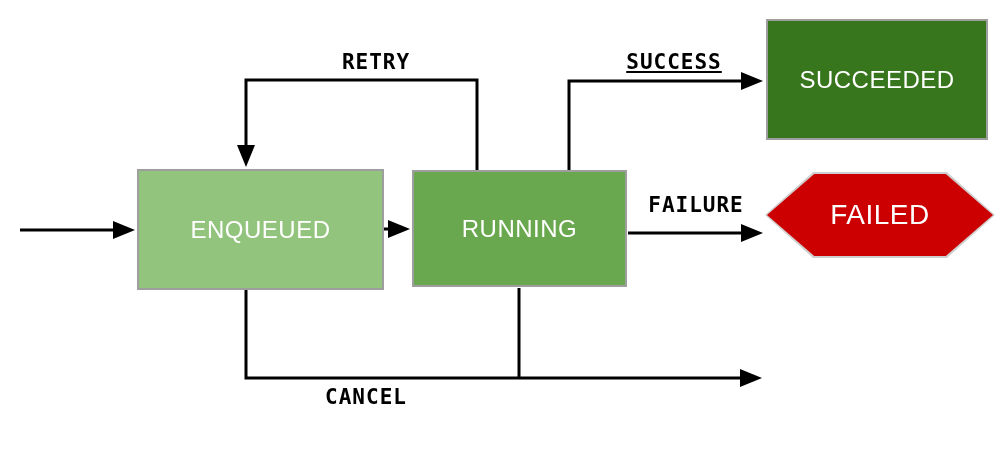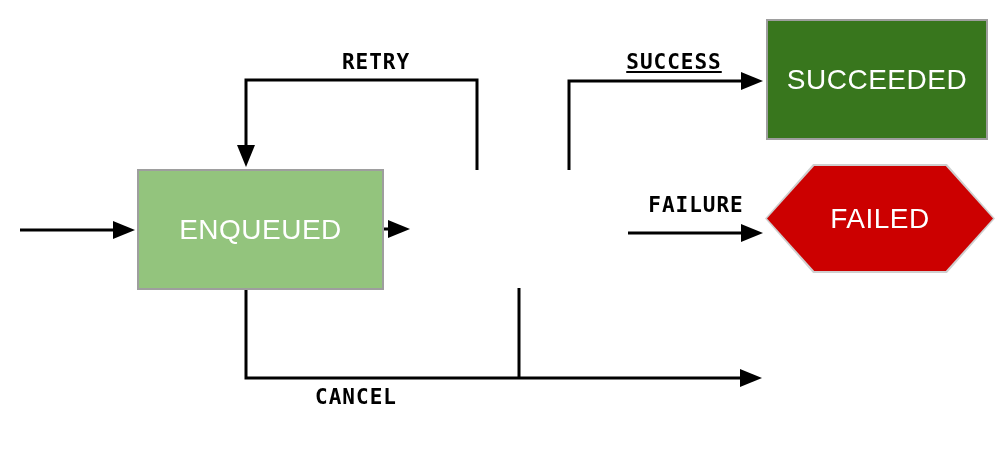--- a/index.html
+++ b/index.html
@@ -22,33 +22,33 @@
     width: 1000px;
     height: 462px;
   }
   .node {
     position: absolute;
     display: flex;
     align-items: center;
     justify-content: center;
     box-sizing: border-box;
     color: #ffffff;
-    font-size: 28px;
+    font-size: 24px;
     letter-spacing: 0.5px;
     white-space: nowrap;
   }
   .node.rect {
     border: 2px solid #9e9e9e;
   }
   .node-enqueued  { left: 137px; top: 169px; width: 247px; height: 121px; }
   .node-running   { left: 412px; top: 170px; width: 215px; height: 117px; }
   .node-succeeded { left: 766px; top:  19px; width: 222px; height: 121px; }
   .hex-outer {
     position: absolute;
-    left: 765px; top: 164px; width: 230px; height: 109px;
+    left: 765px; top: 172px; width: 230px; height: 86px;
     clip-path: polygon(20.9% 0, 79.1% 0, 100% 50%, 79.1% 100%, 20.9% 100%, 0 50%);
     background: #cfcfcf;
   }
   .hex-inner {
     position: absolute;
     left: 2px; top: 2px; right: 2px; bottom: 2px;
     clip-path: polygon(20.9% 0, 79.1% 0, 100% 50%, 79.1% 100%, 20.9% 100%, 0 50%);
     display: flex;
     align-items: center;
     justify-content: center;
@@ -67,21 +67,21 @@
     font-family: "DejaVu Sans Mono", monospace;
     font-weight: bold;
     font-size: 21px;
     letter-spacing: 1px;
     color: #000000;
     white-space: nowrap;
   }
   .label-retry   { left: 376px; top: 62px; }
   .label-success { left: 674px; top: 62px; text-decoration: underline; }
   .label-failure { left: 696px; top: 205px; }
-  .label-cancel  { left: 356px; top: 397px; }
+  .label-cancel  { left: 366px; top: 397px; }
 </style>
 </head>
 <body>
 
 <div class="canvas">
 
   <svg class="edges-svg" viewBox="0 0 1000 462" xmlns="http://www.w3.org/2000/svg">
 
     <path d="M20 230 H114" stroke="#000000" stroke-width="3" fill="none"></path>
     <polygon points="135,230 113,221 113,239" fill="#000000"></polygon>
@@ -100,20 +100,23 @@
 
     <path d="M246 290 V378 H741" stroke="#000000" stroke-width="3" fill="none"></path>
     <path d="M519 288 V378" stroke="#000000" stroke-width="3" fill="none"></path>
     <polygon points="762,378 740,369 740,387" fill="#000000"></polygon>
   </svg>
 
   <div class="node rect node-enqueued" style="background-color: rgb(147, 196, 125);">
     <span>ENQUEUED</span>
   </div>
 
+  <div class="node rect node-running" style="background-color: rgb(106, 168, 79);">
+    <span>RUNNING</span>
+  </div>
 
   <div class="node rect node-succeeded" style="background-color: rgb(56, 118, 29);">
     <span>SUCCEEDED</span>
   </div>
 
   <div class="hex-outer" style="background-color: rgb(207, 207, 207);">
     <div class="hex-inner" style="background-color: rgb(204, 0, 0);">
       <span>FAILED</span>
     </div>
   </div>

